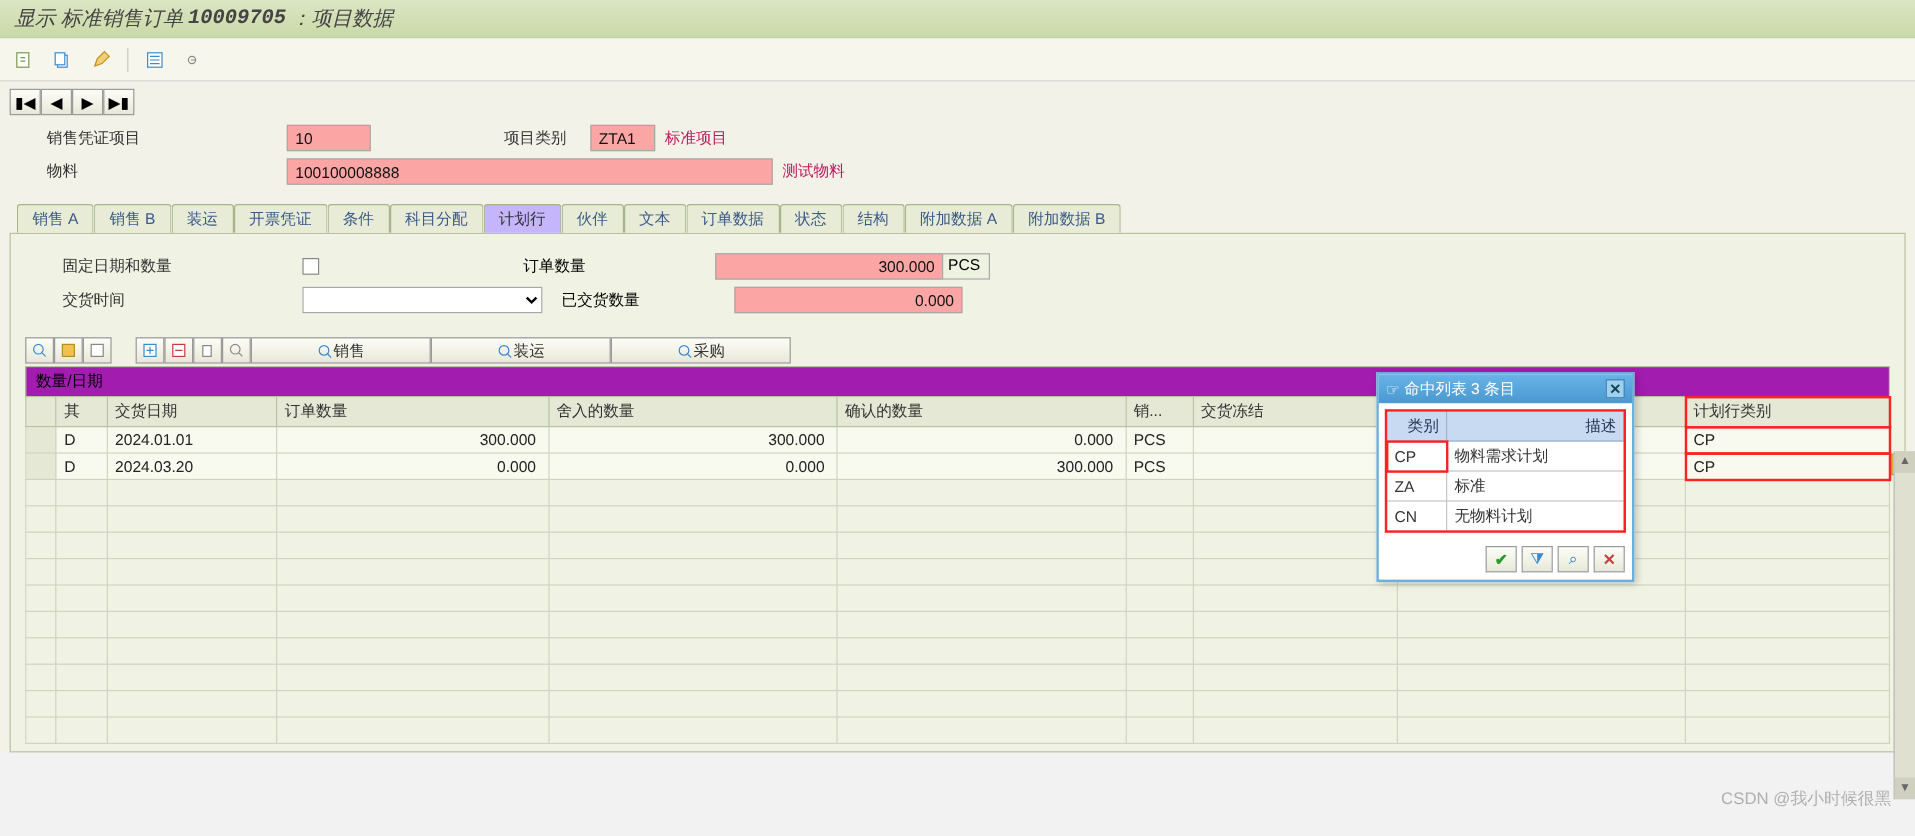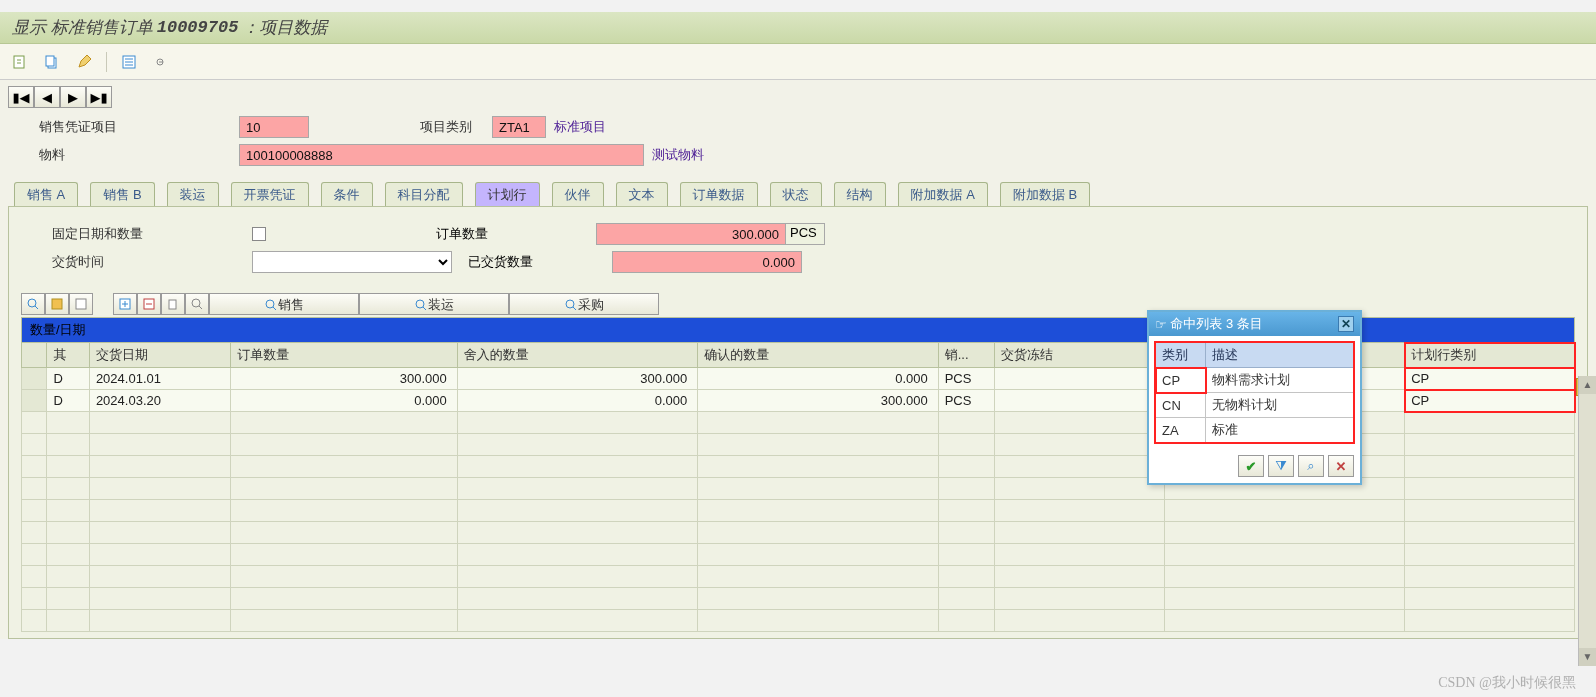--- a/index.html
+++ b/index.html
@@ -1,58 +1,58 @@
 <!DOCTYPE html>
 <html><head>
 <meta charset="utf-8">
 <style>
 * { box-sizing: border-box; margin: 0; padding: 0; }
 body { font-family: "Microsoft YaHei", Arial, sans-serif; font-size: 13px; background: #f2f2f2; width: 1596px; height: 697px; overflow: hidden; position: relative; }
-.title-bar { height: 32px; background: linear-gradient(#dbe6c3, #cad9a8); border-bottom: 1px solid #b7c794; display: flex; align-items: center; padding: 0 12px; font-size: 17px; color: #444; font-style: italic; margin-top: 12px; }
+.title-bar { height: 32px; background: linear-gradient(#dbe6c3, #cad9a8); border-bottom: 1px solid #b7c794; display: flex; align-items: center; padding: 0 12px; font-size: 17px; color: #444; font-style: italic; }
 .title-bar b { font-weight: 700; margin: 0 4px; font-family: Liberation Mono, monospace; }
 .toolbar { height: 36px; background: #f7f6ec; border-bottom: 1px solid #ccc; display: flex; align-items: center; padding: 0 10px; gap: 12px; }
 .toolbar .sep { width: 1px; height: 20px; background: #c9c9b8; }
 .tb-btn { width: 20px; height: 20px; cursor: pointer; display: inline-flex; align-items: center; justify-content: center; }
 .main { background: #f2f2e8; padding: 6px 8px 0 8px; }
 .nav-btns { display: flex; gap: 0; margin-bottom: 6px; }
 .nav-btn { width: 26px; height: 22px; border: 1px solid #9a9a9a; background: linear-gradient(#fdfdf8, #e8e8d8); display: inline-flex; align-items: center; justify-content: center; cursor: pointer; }
 .form-row { display: flex; align-items: center; height: 26px; margin-bottom: 2px; }
 .lbl { width: 200px; color: #333; margin-left: 31px; }
 .fld { height: 22px; border: 1px solid #a8a8a8; padding: 1px 6px; background: #fca5a5; color: #111; font-size: 13px; }
-.txt { color: #4c1d95; padding-left: 8px; }
-.tabs { display: flex; gap: 12px; margin-top: 14px; padding-left: 6px; }
+.txt { color: #be185d; padding-left: 8px; }
+.tabs { display: flex; gap: 0; margin-top: 14px; padding-left: 6px; }
 .tab { height: 24px; padding: 3px 12px; background: #e8ecd7; border: 1px solid #a7b58a; border-bottom: none; border-radius: 3px 3px 0 0; color: #3a5a8a; cursor: pointer; font-size: 13px; }
 .tab.active { background: #c4b5fd; color: #333; }
 .panel { border: 1px solid #b8c29e; background: #f0f2e4; padding: 14px 12px 6px 12px; min-height: 420px; }
 .chk { width: 14px; height: 14px; border: 1px solid #888; background: #fff; }
 .right-fld { width: 190px; text-align: right; }
 .unit { width: 40px; border: 1px solid #a8a8a8; height: 22px; padding: 1px 4px; background: #eef2e0; margin-left: -1px; }
 .dd { width: 200px; height: 22px; border: 1px solid #a8a8a8; background: #fff; }
 .table-toolbar { display: flex; align-items: center; gap: 0; margin-top: 18px; }
 .tt-btn { width: 24px; height: 22px; border: 1px solid #9a9a9a; background: linear-gradient(#fdfdf8, #e8e8d8); display: inline-flex; align-items: center; justify-content: center; cursor: pointer; }
 .tt-wide { width: 150px; text-align: center; padding-top: 2px; color: #333; }
-.table-title { background: #1d4ed8; border: 1px solid #b8c29e; border-bottom: none; padding: 3px 8px; margin-top: 2px; font-size: 13px; }
+.table-title { background: #a21caf; border: 1px solid #b8c29e; border-bottom: none; padding: 3px 8px; margin-top: 2px; font-size: 13px; }
 .grid { width: 100%; border-collapse: collapse; background: #f8faf0; }
 .grid th { background: #e4e8d4; border: 1px solid #b8c29e; padding: 3px 6px; text-align: left; font-weight: normal; color: #333; font-size: 13px; height: 22px; }
 .grid td { border: 1px solid #cfd4bd; padding: 2px 6px; height: 22px; color: #222; }
 .grid td.num { text-align: right; padding-right: 10px; }
 .grid td.sel { width: 18px; background: #e4e8d4; }
 .grid tr.empty td { background: #f0f2e4; }
 .red-box-cell { outline: 2px solid #ff2222; outline-offset: -1px; }
 .popup { position: absolute; left: 1147px; top: 310px; width: 215px; border: 2px solid #6bb0d8; background: #fff; box-shadow: 2px 2px 6px rgba(0,0,0,0.2); }
 .popup-title { height: 24px; background: linear-gradient(#68b4e8, #4a98d0); color: #fff; display: flex; align-items: center; padding: 0 6px; font-size: 13px; }
 .popup-title .close { margin-left: auto; width: 16px; height: 16px; border: 1px solid #3a7ab0; background: #9fd0ee; display: flex; align-items: center; justify-content: center; color: #145; cursor: pointer; font-size: 12px; font-weight: bold; }
 .popup-body { padding: 6px; }
 .ptable { width: 100%; border-collapse: collapse; }
-.ptable th { background: #c8daf2; border: 1px solid #9ab0cc; padding: 3px 6px; text-align: left; font-weight: normal; color: #235; }
+.ptable th { background: #c8daf2; border: 1px solid #9ab0cc; padding: 3px 6px; text-align: right; font-weight: normal; color: #235; }
 .ptable td { border: 1px solid #c4c4c4; padding: 3px 6px; color: #333; }
 .ptable .red-out { outline: 2px solid #ff2222; outline-offset: -1px; }
 .popup-btns { display: flex; justify-content: flex-end; gap: 4px; padding: 6px; }
 .pbtn { width: 26px; height: 22px; border: 1px solid #9a9a9a; background: linear-gradient(#fdfdf8, #e8e8d8); display: inline-flex; align-items: center; justify-content: center; cursor: pointer; }
-.watermark { position: absolute; right: 20px; bottom: 5px; color: rgba(120,120,120,0.55); font-size: 14px; font-family: Liberation Serif, serif; }
+.watermark { position: absolute; right: 20px; bottom: 22px; color: rgba(120,120,120,0.55); font-size: 14px; }
 .scroll-col { position: absolute; right: 0; top: 376px; width: 18px; height: 290px; background: #e0e0d0; border-left: 1px solid #bbb; }
 .scroll-up, .scroll-dn { height: 18px; background: #d0d0c0; text-align: center; font-size: 10px; line-height: 18px; color: #666; }
 .cfg { position: absolute; right: 2px; top: 378px; width: 18px; height: 18px; background: #e8c050; border: 1px solid #b09020; }
 </style>
 </head>
 <body>
 
 <div class="title-bar">
   <span>显示 标准销售订单 </span>
     <b>10009705</b>
@@ -390,26 +390,26 @@
         <th style="width:50px">类别</th>
         <th>描述</th>
       </tr>
         </thead>
       <tbody id="pbody">
           <tr>
             <td class="red-out">CP</td>
             <td>物料需求计划</td>
           </tr>
           <tr>
+            <td>ZA</td>
+            <td>标准</td>
+          </tr>
+          <tr>
             <td>CN</td>
             <td>无物料计划</td>
-          </tr>
-          <tr>
-            <td>ZA</td>
-            <td>标准</td>
           </tr>
         </tbody>
     </table>
   </div>
   <div class="popup-btns">
     <span class="pbtn" style="color:#2a9a2a;font-weight:bold">✔</span>
     <span class="pbtn" style="color:#3a8ad0">⧩</span>
     <span class="pbtn" style="color:#3a8ad0">⌕</span>
     <span class="pbtn" style="color:#c04040;font-weight:bold">✕</span>
   </div>

